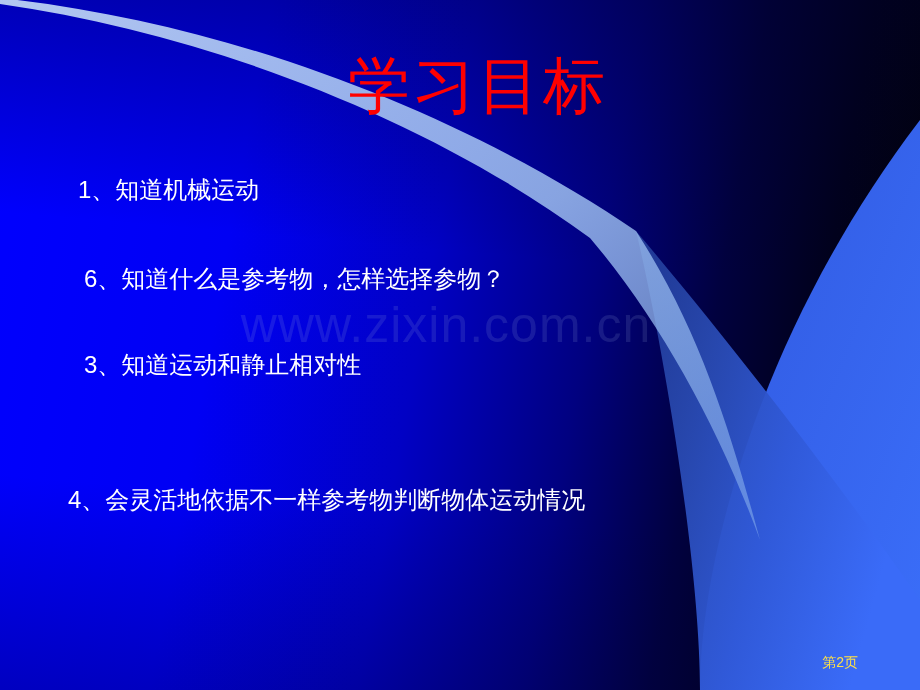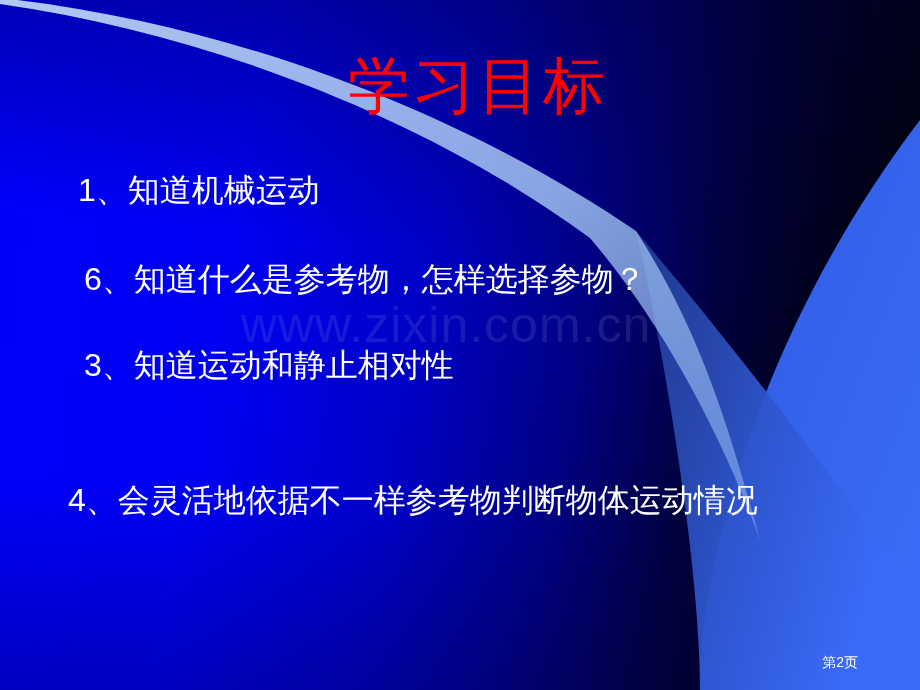--- a/index.html
+++ b/index.html
@@ -74,37 +74,37 @@
   }
   
   .body-block {
     position: absolute;
     left: 0;
     top: 168px;
     width: 920px;
   }
   .line {
     color: #ffffff;
-    font-size: 32px;
+    font-size: 24px;
     line-height: 44px;
     white-space: nowrap;
     font-family: "Liberation Sans", "DejaVu Sans", sans-serif;
   }
   .line.wrap { white-space: normal; margin-top: 35px; }
   .l1 { position: absolute; left: 78px;  top: 0px;   }
   .l2 { position: absolute; left: 84px;  top: 89px;  }
   .l3 { position: absolute; left: 84px;  top: 175px; text-align: center; }
   .l4 { position: absolute; left: 68px;  top: 273px; width: 820px; line-height: 48px; }
   
   .page-num {
     position: absolute;
     right: 62px;
     bottom: 18px;
     font-size: 14px;
-    color: #ffffff;
+    color: #fde047;
     font-family: "Liberation Sans", "DejaVu Sans", sans-serif;
   }
 </style>
 </head>
 <body>
 
 <div id="slide">
 
   <div class="bg-base"></div>
   <div class="bg-vert"></div>

